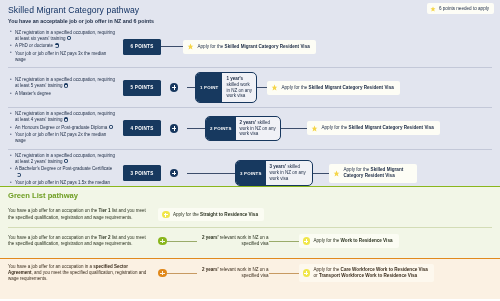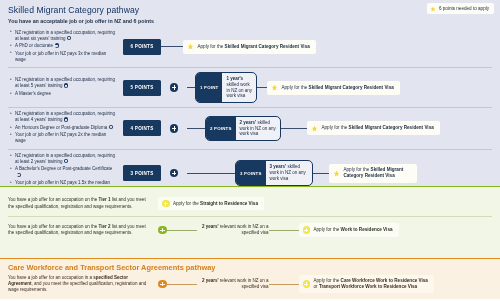--- a/index.html
+++ b/index.html
@@ -351,20 +351,21 @@
             <path d="M12 2l3 7h7l-5.5 4.5L18.5 22 12 17.7 5.5 22l2-8.5L2 9h7z" fill="#f5d547"></path>
           </svg>
           <span><span>Apply for the </span><b>Skilled Migrant Category Resident Visa</b></span>
         </div>
       </div>
 
     </div>
   </div>
 
   <div class="green">
+    <div class="green-title">Green List pathway</div>
 
     <div class="grow">
       <div class="gtext">
         <span>You have a job offer for an occupation on the </span><b>Tier 1</b><span> list and you meet the specified qualification, registration and wage requirements.</span>
       </div>
       <div class="gapply">
         <span class="gcircle"></span>
         <span><span>Apply for the </span><b>Straight to Residence Visa</b></span>
       </div>
     </div>
@@ -380,21 +381,20 @@
       </div>
       <div class="gconn" style="width:30px"></div>
       <div class="gapply">
         <span class="gcircle"></span>
         <span><span>Apply for the </span><b>Work to Residence Visa</b></span>
       </div>
     </div>
   </div>
 
   <div class="care">
-    <div class="care-title">Care Workforce and Transport Sector Agreements pathway</div>
     <div class="crow">
       <div class="ctext">
         <span>You have a job offer for an occupation in a </span><b>specified Sector Agreement</b><span>, and you meet the specified qualification, registration and wage requirements.</span>
       </div>
       <span class="cplus"></span>
       <div class="cconn" style="width:30px"></div>
       <div class="cmid" style="width:72px">
         <b>2 years'</b><span> relevant work in NZ on a specified visa</span>
       </div>
       <div class="cconn" style="width:30px"></div>

